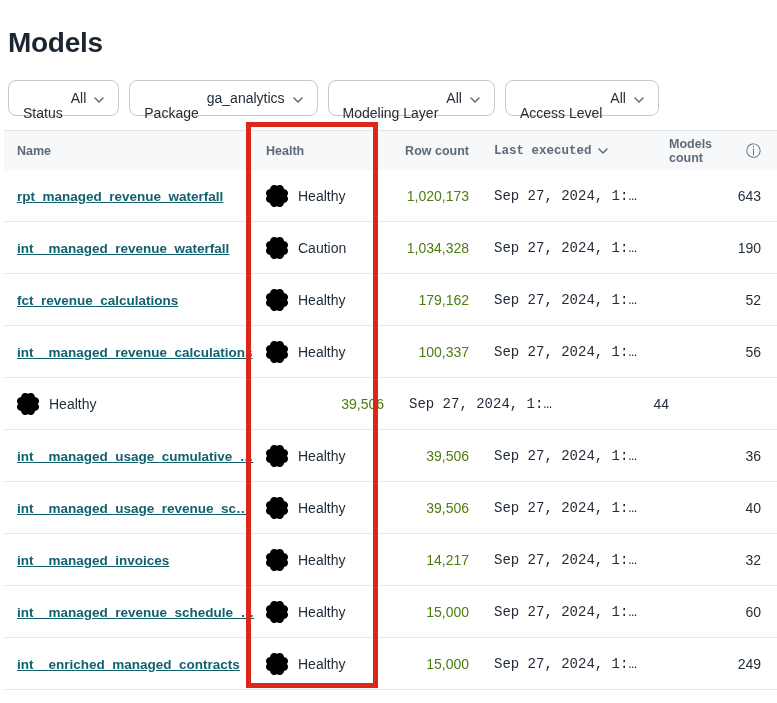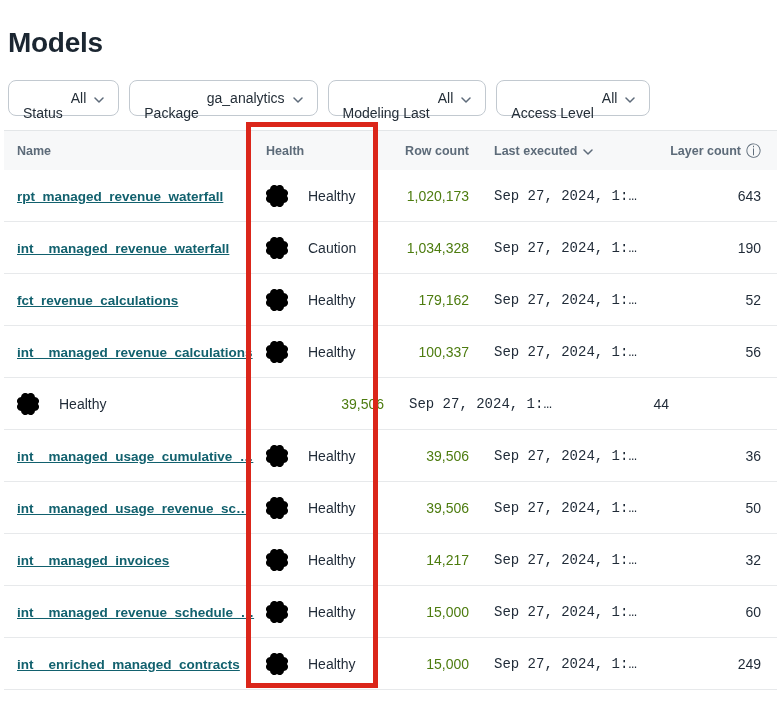--- a/index.html
+++ b/index.html
@@ -32,34 +32,34 @@
     align-items:center;
     padding:0 20px 0 13px;
     box-sizing:border-box;
   }
   .thead{
     height:40px;background:#F7F8F9;border-top:1px solid #E3E6E8;
     font-size:12.5px;font-weight:700;color:#5D6B79;
   }
   .th{display:flex;align-items:center;}
   .th.right{justify-content:flex-end;}
-  .th.date{padding-left:25px;}
+  .th.date{padding-left:25px;font-family:Liberation Mono, monospace;}
   .th .chev{margin-left:6px;}
   .info-glyph{
     font-size:15px;font-weight:400;color:#5D6B79;margin-left:5px;line-height:1;
   }
   .trow{
     height:52px;border-bottom:1px solid #E7E9EB;background:#fff;font-size:14px;
   }
   .cell-name{overflow:hidden;white-space:nowrap;padding-right:2px;}
   .model-link{
     color:#12616E;font-weight:700;font-size:13.5px;text-decoration:underline;
     cursor:pointer;white-space:nowrap;
   }
-  .cell-health{display:flex;align-items:center;gap:20px;color:#1F2A37;}
+  .cell-health{display:flex;align-items:center;gap:10px;color:#1F2A37;}
   .badge{width:22px;height:22px;flex:0 0 auto;}
   .cell-rows{text-align:right;color:#4d7c0f;}
   .cell-date{padding-left:25px;color:#1F2A37;white-space:nowrap;font-family:Liberation Mono, monospace;}
   .cell-queries{text-align:right;color:#1F2A37;}
   .annotation-box{
     position:absolute;left:246px;top:122px;width:132px;height:566px;
     border:5px solid #DB261A;box-sizing:border-box;pointer-events:none;z-index:5;
   }
 </style>
 </head>
@@ -86,21 +86,21 @@
         </svg></span>
   </button>
   <button class="chip">
     <span class="chip-label">Package</span>
     <span class="chip-value">ga_analytics</span>
     <span class="chev"><svg width="10" height="6" viewBox="0 0 10 6">
           <path d="M1,1 L5,5 L9,1" fill="none" stroke="#5E6B7A" stroke-width="1.5" stroke-linecap="round" stroke-linejoin="round"></path>
         </svg></span>
   </button>
   <button class="chip">
-    <span class="chip-label">Modeling Last</span>
+    <span class="chip-label">Modeling Layer</span>
     <span class="chip-value">All</span>
     <span class="chev"><svg width="10" height="6" viewBox="0 0 10 6">
           <path d="M1,1 L5,5 L9,1" fill="none" stroke="#5E6B7A" stroke-width="1.5" stroke-linecap="round" stroke-linejoin="round"></path>
         </svg></span>
   </button>
   <button class="chip">
     <span class="chip-label">Access Level</span>
     <span class="chip-value">All</span>
     <span class="chev"><svg width="10" height="6" viewBox="0 0 10 6">
           <path d="M1,1 L5,5 L9,1" fill="none" stroke="#5E6B7A" stroke-width="1.5" stroke-linecap="round" stroke-linejoin="round"></path>
@@ -113,21 +113,21 @@
     <div class="th">Name</div>
     <div class="th">Health</div>
     <div class="th right">Row count</div>
     <div class="th date">
       <span>Last executed</span>
       <span class="chev"><svg width="10" height="6" viewBox="0 0 10 6">
             <path d="M1,1 L5,5 L9,1" fill="none" stroke="#5E6B7A" stroke-width="1.5" stroke-linecap="round" stroke-linejoin="round"></path>
           </svg></span>
     </div>
     <div class="th right">
-      <span>Layer count</span>
+      <span>Models count</span>
       <span class="info-glyph">ⓘ</span>
     </div>
   </div>
 
   <div id="rows-container">
     <div class="grid-row trow">
       <div class="cell-name">
         <a class="model-link">rpt_managed_revenue_waterfall</a>
       </div>
       <div class="cell-health healthy">
@@ -218,21 +218,21 @@
         <a class="model-link">int__managed_usage_revenue_sc…</a>
       </div>
       <div class="cell-health healthy">
         <svg class="badge" viewBox="0 0 20 20">
             <use href="#seal-badge"></use>
           </svg>
         <span class="health-label">Healthy</span>
       </div>
       <div class="cell-rows">39,506</div>
       <div class="cell-date">Sep 27, 2024, 1:…</div>
-      <div class="cell-queries">50</div>
+      <div class="cell-queries">40</div>
     </div>
 
     <div class="grid-row trow">
       <div class="cell-name">
         <a class="model-link">int__managed_invoices</a>
       </div>
       <div class="cell-health healthy">
         <svg class="badge" viewBox="0 0 20 20">
             <use href="#seal-badge"></use>
           </svg>

